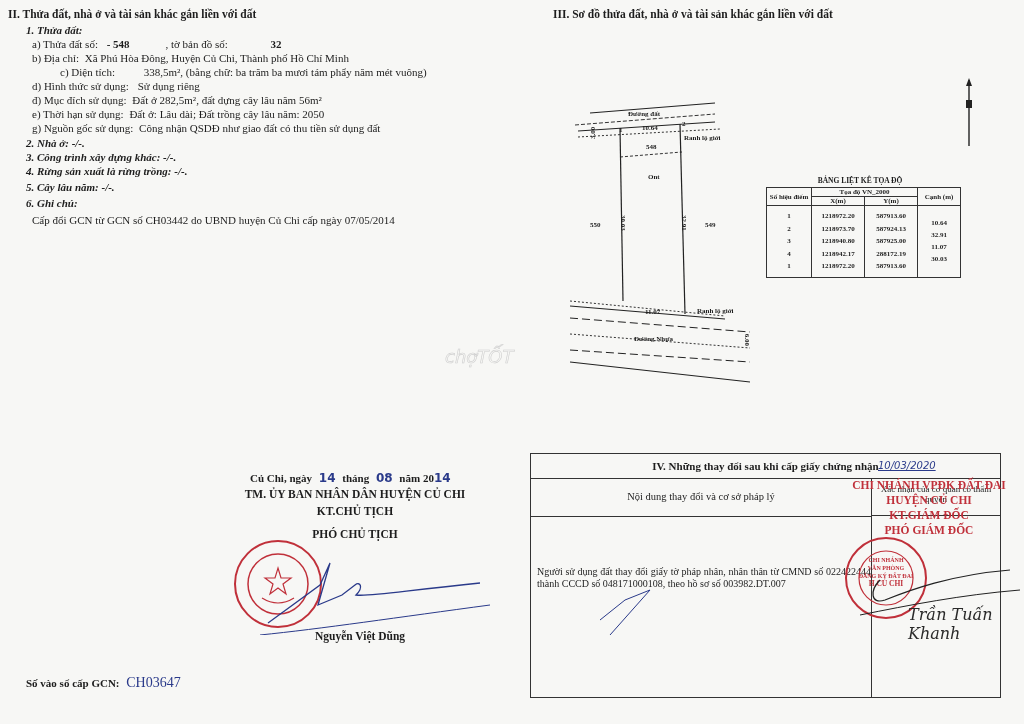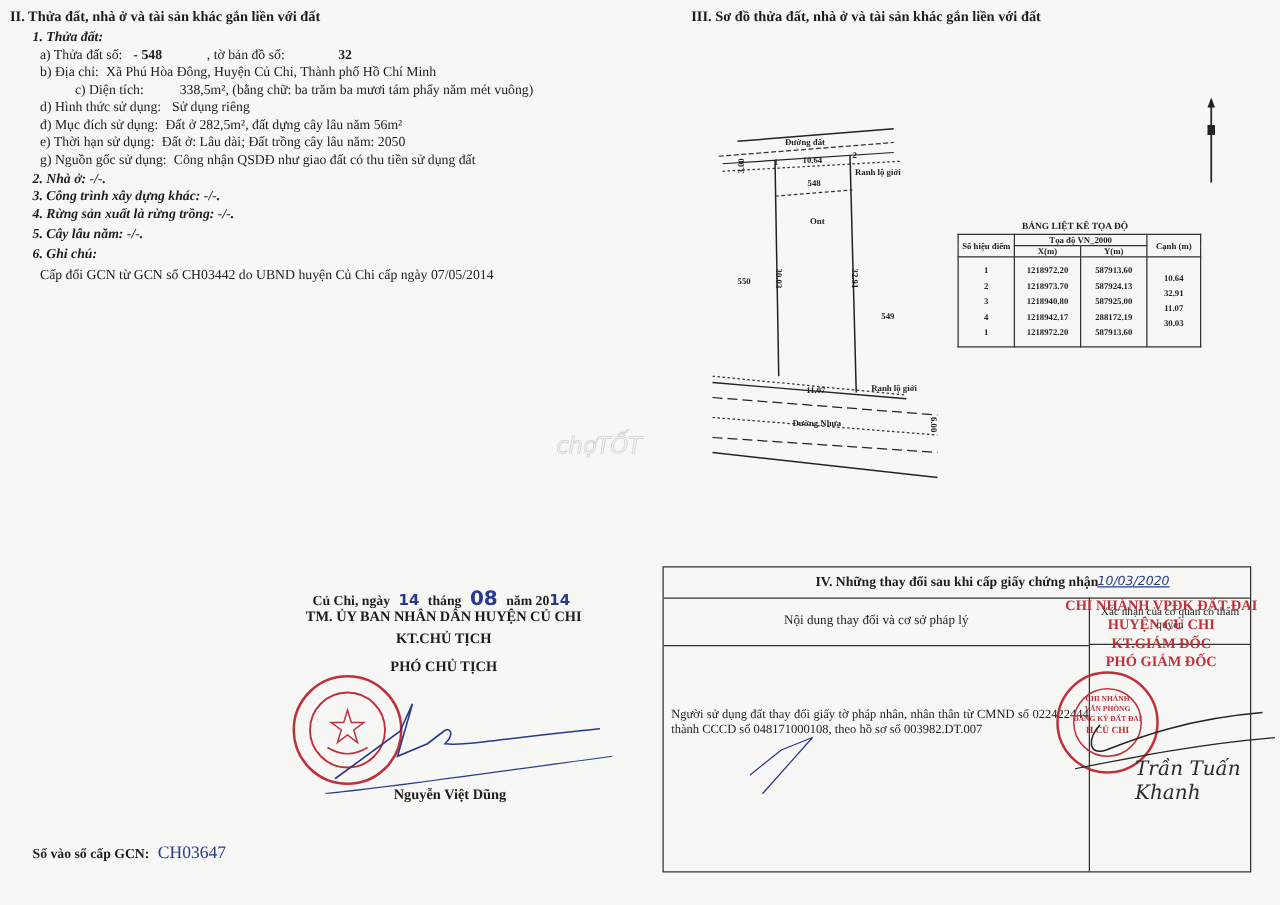--- a/index.html
+++ b/index.html
@@ -61,21 +61,21 @@
   <div class="abs item ital" style="left:26px;top:151px;">3. Công trình xây dựng khác: -/-.</div>
   <div class="abs item ital" style="left:26px;top:165px;">4. Rừng sản xuất là rừng trồng: -/-.</div>
   <div class="abs item ital" style="left:26px;top:181px;">5. Cây lâu năm:  -/-.</div>
   <div class="abs item ital" style="left:26px;top:197px;">6. Ghi chú:</div>
   <div class="abs item" style="left:32px;top:214px;">Cấp đổi GCN từ GCN số CH03442 do UBND huyện Củ Chi cấp ngày 07/05/2014</div>
 
   <div class="abs item bold" style="left:250px;top:472px;font-size:11px;">
     <span>Củ Chi, ngày</span>
     <span class="blue-hand" style="margin:0 4px;font-size:12px;">14</span>
     <span>tháng</span>
-    <span class="blue-hand" style="margin:0 4px;font-size:16px;">08</span>
+    <span class="blue-hand" style="margin:0 4px;font-size:12px;">08</span>
     <span>năm 20</span><span class="blue-hand" style="font-size:12px;">14</span>
   </div>
   <div class="abs item bold center" style="left:230px;top:488px;width:250px;font-size:11.5px;">TM. ỦY BAN NHÂN DÂN HUYỆN CỦ CHI</div>
   <div class="abs item bold center" style="left:230px;top:505px;width:250px;font-size:11.5px;">KT.CHỦ TỊCH</div>
   <div class="abs item bold center" style="left:230px;top:528px;width:250px;font-size:11.5px;">PHÓ CHỦ TỊCH</div>
 
   <div class="abs" style="left:232px;top:538px;width:92px;height:92px;">
     <svg width="92" height="92" viewBox="0 0 92 92">
       <circle cx="46" cy="46" r="43" fill="none" stroke="#c0303a" stroke-width="2"></circle>
       <circle cx="46" cy="46" r="30" fill="none" stroke="#c0303a" stroke-width="1.5"></circle>
@@ -127,21 +127,21 @@
   </div>
   <div class="abs item bold" style="left:628px;top:108px;font-size:7px;">Đường đất</div>
   <div class="abs item bold" style="left:642px;top:122px;font-size:7px;">10.64</div>
   <div class="abs item bold" style="left:588px;top:126px;font-size:7px;transform:rotate(-90deg);">3.00</div>
   <div class="abs item bold" style="left:684px;top:132px;font-size:7px;">Ranh lộ giới</div>
   <div class="abs item bold" style="left:619px;top:124px;font-size:7px;">1</div>
   <div class="abs item bold" style="left:682px;top:118px;font-size:7px;">2</div>
   <div class="abs item bold" style="left:646px;top:141px;font-size:7px;">548</div>
   <div class="abs item bold" style="left:648px;top:171px;font-size:7px;">Ont</div>
   <div class="abs item bold" style="left:590px;top:219px;font-size:7px;">550</div>
-  <div class="abs item bold" style="left:705px;top:219px;font-size:7px;margin-top:28px;">549</div>
+  <div class="abs item bold" style="left:705px;top:219px;font-size:7px;">549</div>
   <div class="abs item bold" style="left:614px;top:216px;font-size:7px;transform:rotate(90deg);">30.03</div>
   <div class="abs item bold" style="left:675px;top:216px;font-size:7px;transform:rotate(90deg);">32.91</div>
   <div class="abs item bold" style="left:645px;top:306px;font-size:7px;">11.07</div>
   <div class="abs item bold" style="left:697px;top:305px;font-size:7px;">Ranh lộ giới</div>
   <div class="abs item bold" style="left:634px;top:333px;font-size:7px;">Đường Nhựa</div>
   <div class="abs item bold" style="left:740px;top:333px;font-size:7px;transform:rotate(90deg);">6.00</div>
 
   <div class="abs bold center" style="left:800px;top:176px;width:120px;font-size:7.5px;">BẢNG LIỆT KÊ TỌA ĐỘ</div>
   <div class="abs" style="left:766px;top:187px;">
     <table class="coord">

